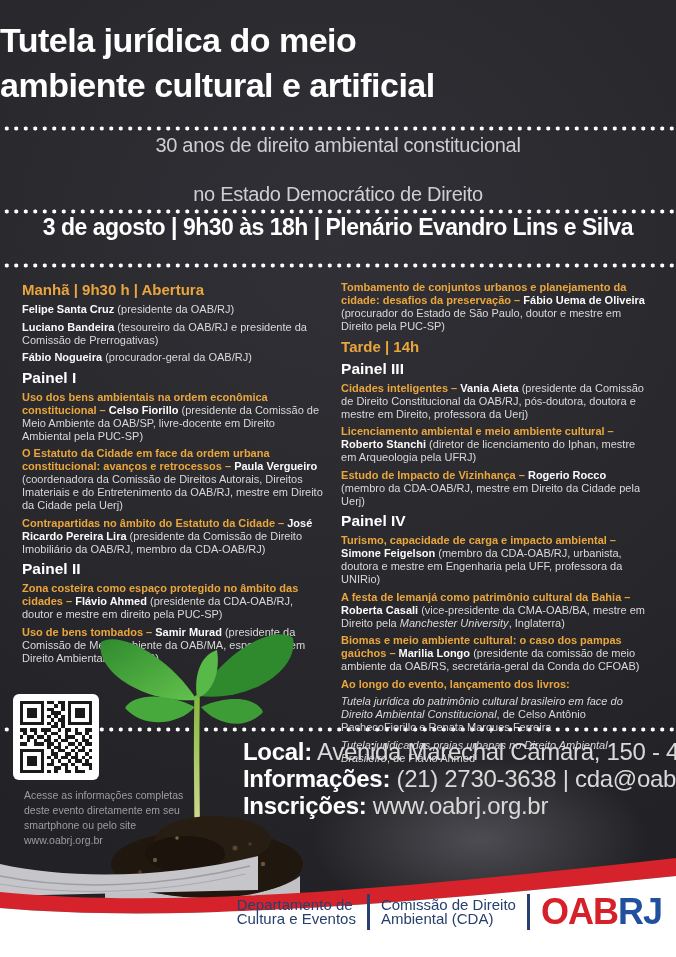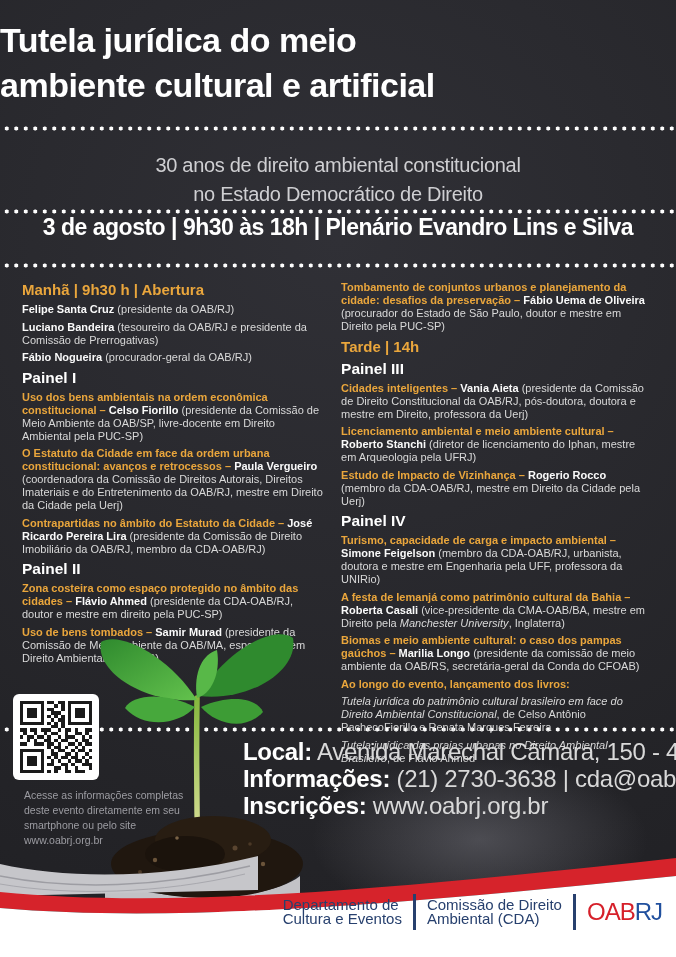--- a/index.html
+++ b/index.html
@@ -14,21 +14,21 @@
   .dots {
     height:5px; width:100%;
     background-image: radial-gradient(circle, #ffffff 1.9px, rgba(255,255,255,0) 2.2px);
     background-size: 9.5px 5px; background-position: 2px center; background-repeat: repeat-x;
   }
   .dots-mid { position:absolute; left:0; top:727px; z-index:1; }
 
   
   .sec-title { height:126px; display:flex; flex-direction:column; justify-content:center; text-align:left; }
   .sec-title span { display:block; color:#ffffff; font-size:34px; line-height:45px; font-weight:bold; letter-spacing:-0.5px; }
-  .sec-subtitle { height:78px; display:flex; flex-direction:column; justify-content:flex-end; text-align:center; }
+  .sec-subtitle { height:78px; display:flex; flex-direction:column; justify-content:space-between; text-align:center; }
   .sec-subtitle span { display:block; color:#cfcfd2; font-size:20px; line-height:29px; letter-spacing:-0.3px; }
   .sec-banner { height:49px; display:flex; align-items:flex-start; justify-content:center; }
   .sec-banner div { color:#ffffff; font-size:23px; font-weight:bold; letter-spacing:-0.5px; white-space:nowrap; }
 
   
   .columns { position:relative; z-index:2; display:flex; gap:18px; padding:13px 26px 0 22px;justify-content:space-between; }
   .col-left  { width:308px; }
   .col-right { width:316px; }
   .sec-header   { color:#eaa63c; font-weight:bold; font-size:15px; line-height:17px; margin-bottom:5px; }
   .panel-header { color:#ffffff; font-weight:bold; font-size:15.5px; line-height:17px; margin:2px 0 5px; }
@@ -53,21 +53,21 @@
 
   
   .contact { position:absolute; left:243px; top:738px; width:430px; z-index:4; }
   .contact-line { color:#d9d9d9; font-size:24px; line-height:27px; letter-spacing:-0.3px; white-space:nowrap; }
   .contact-line b { color:#ffffff; font-weight:bold; }
 
   
   .footer-logos { position:absolute; top:894px; right:14px; z-index:4; display:flex; align-items:center; gap:11px; }
   .flogo-text { color:#27406e; font-size:15px; line-height:14px; text-align:left; }
   .flogo-div { width:3px; height:36px; background:#27406e; }
-  .oabrj { font-size:24px; font-weight:normal; letter-spacing:-1px; line-height:36px; white-space:nowrap; }
+  .oabrj { font-size:36px; font-weight:bold; letter-spacing:-1px; line-height:36px; white-space:nowrap; }
   .oab-red { color:#d6202a; }
   .rj-blue { color:#21509e; }
 </style>
 </head>
 <body>
 
 <div class="poster">
 
   <div class="book-glow"></div>
 

